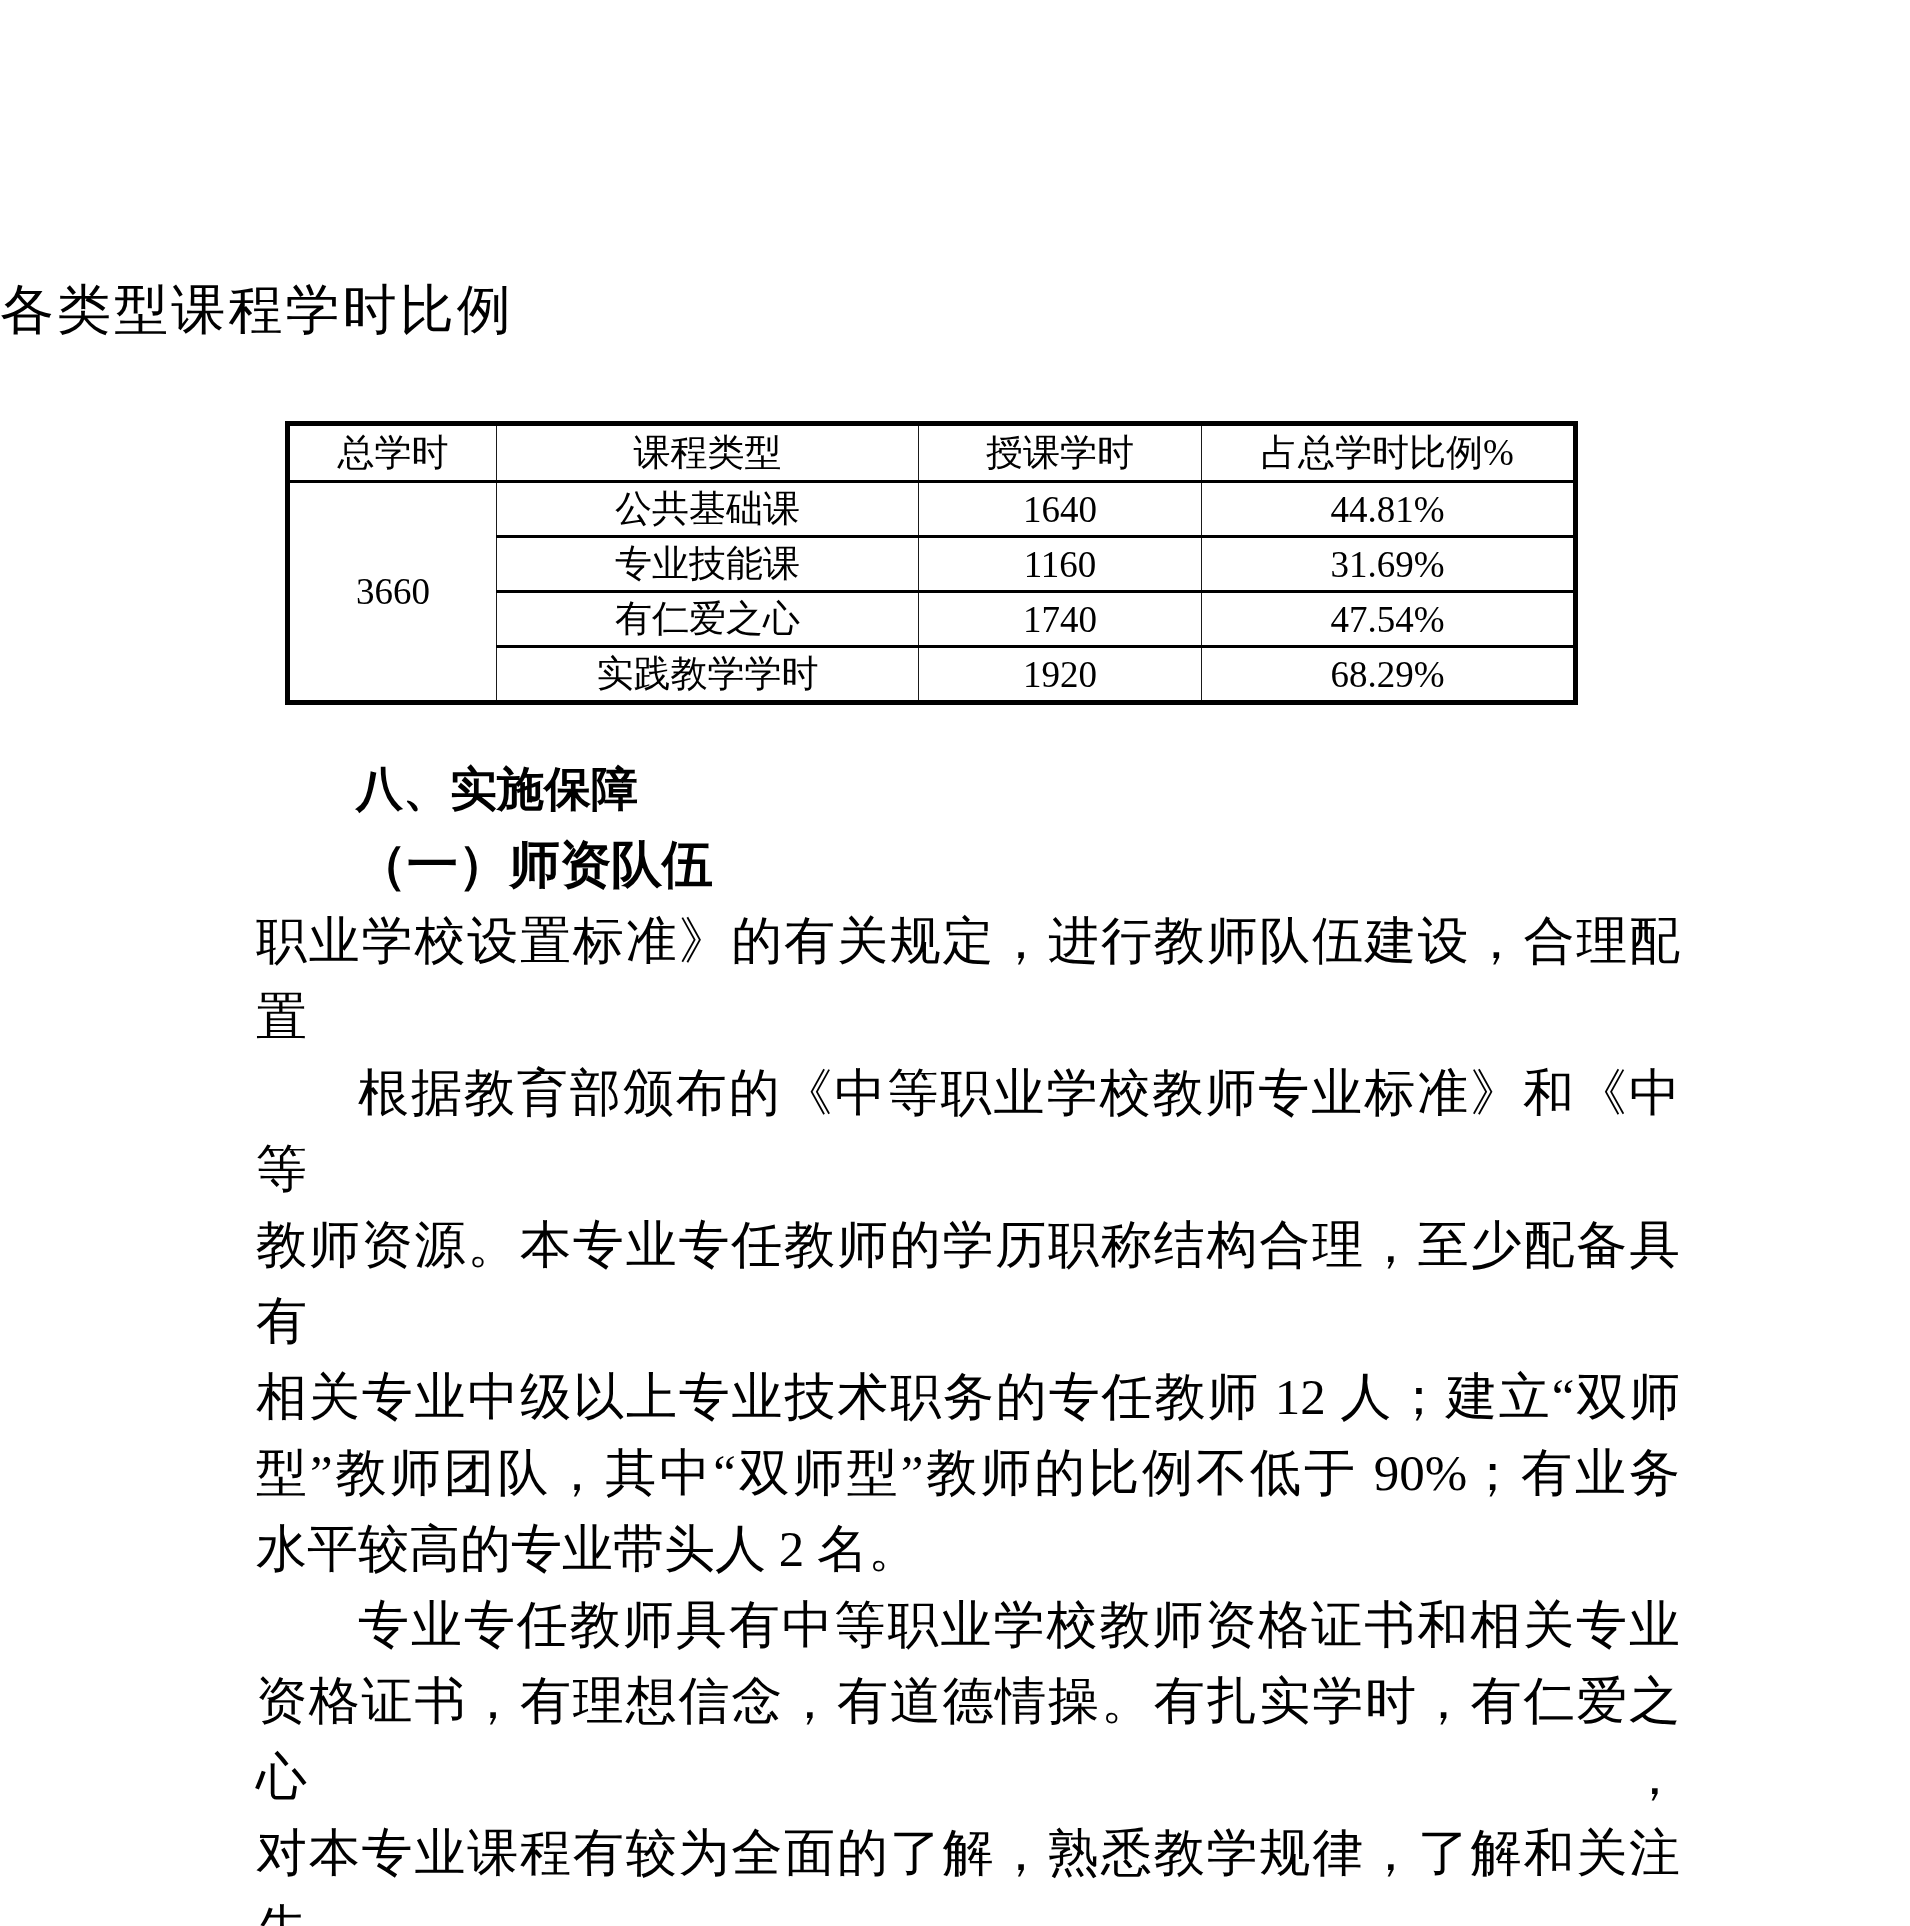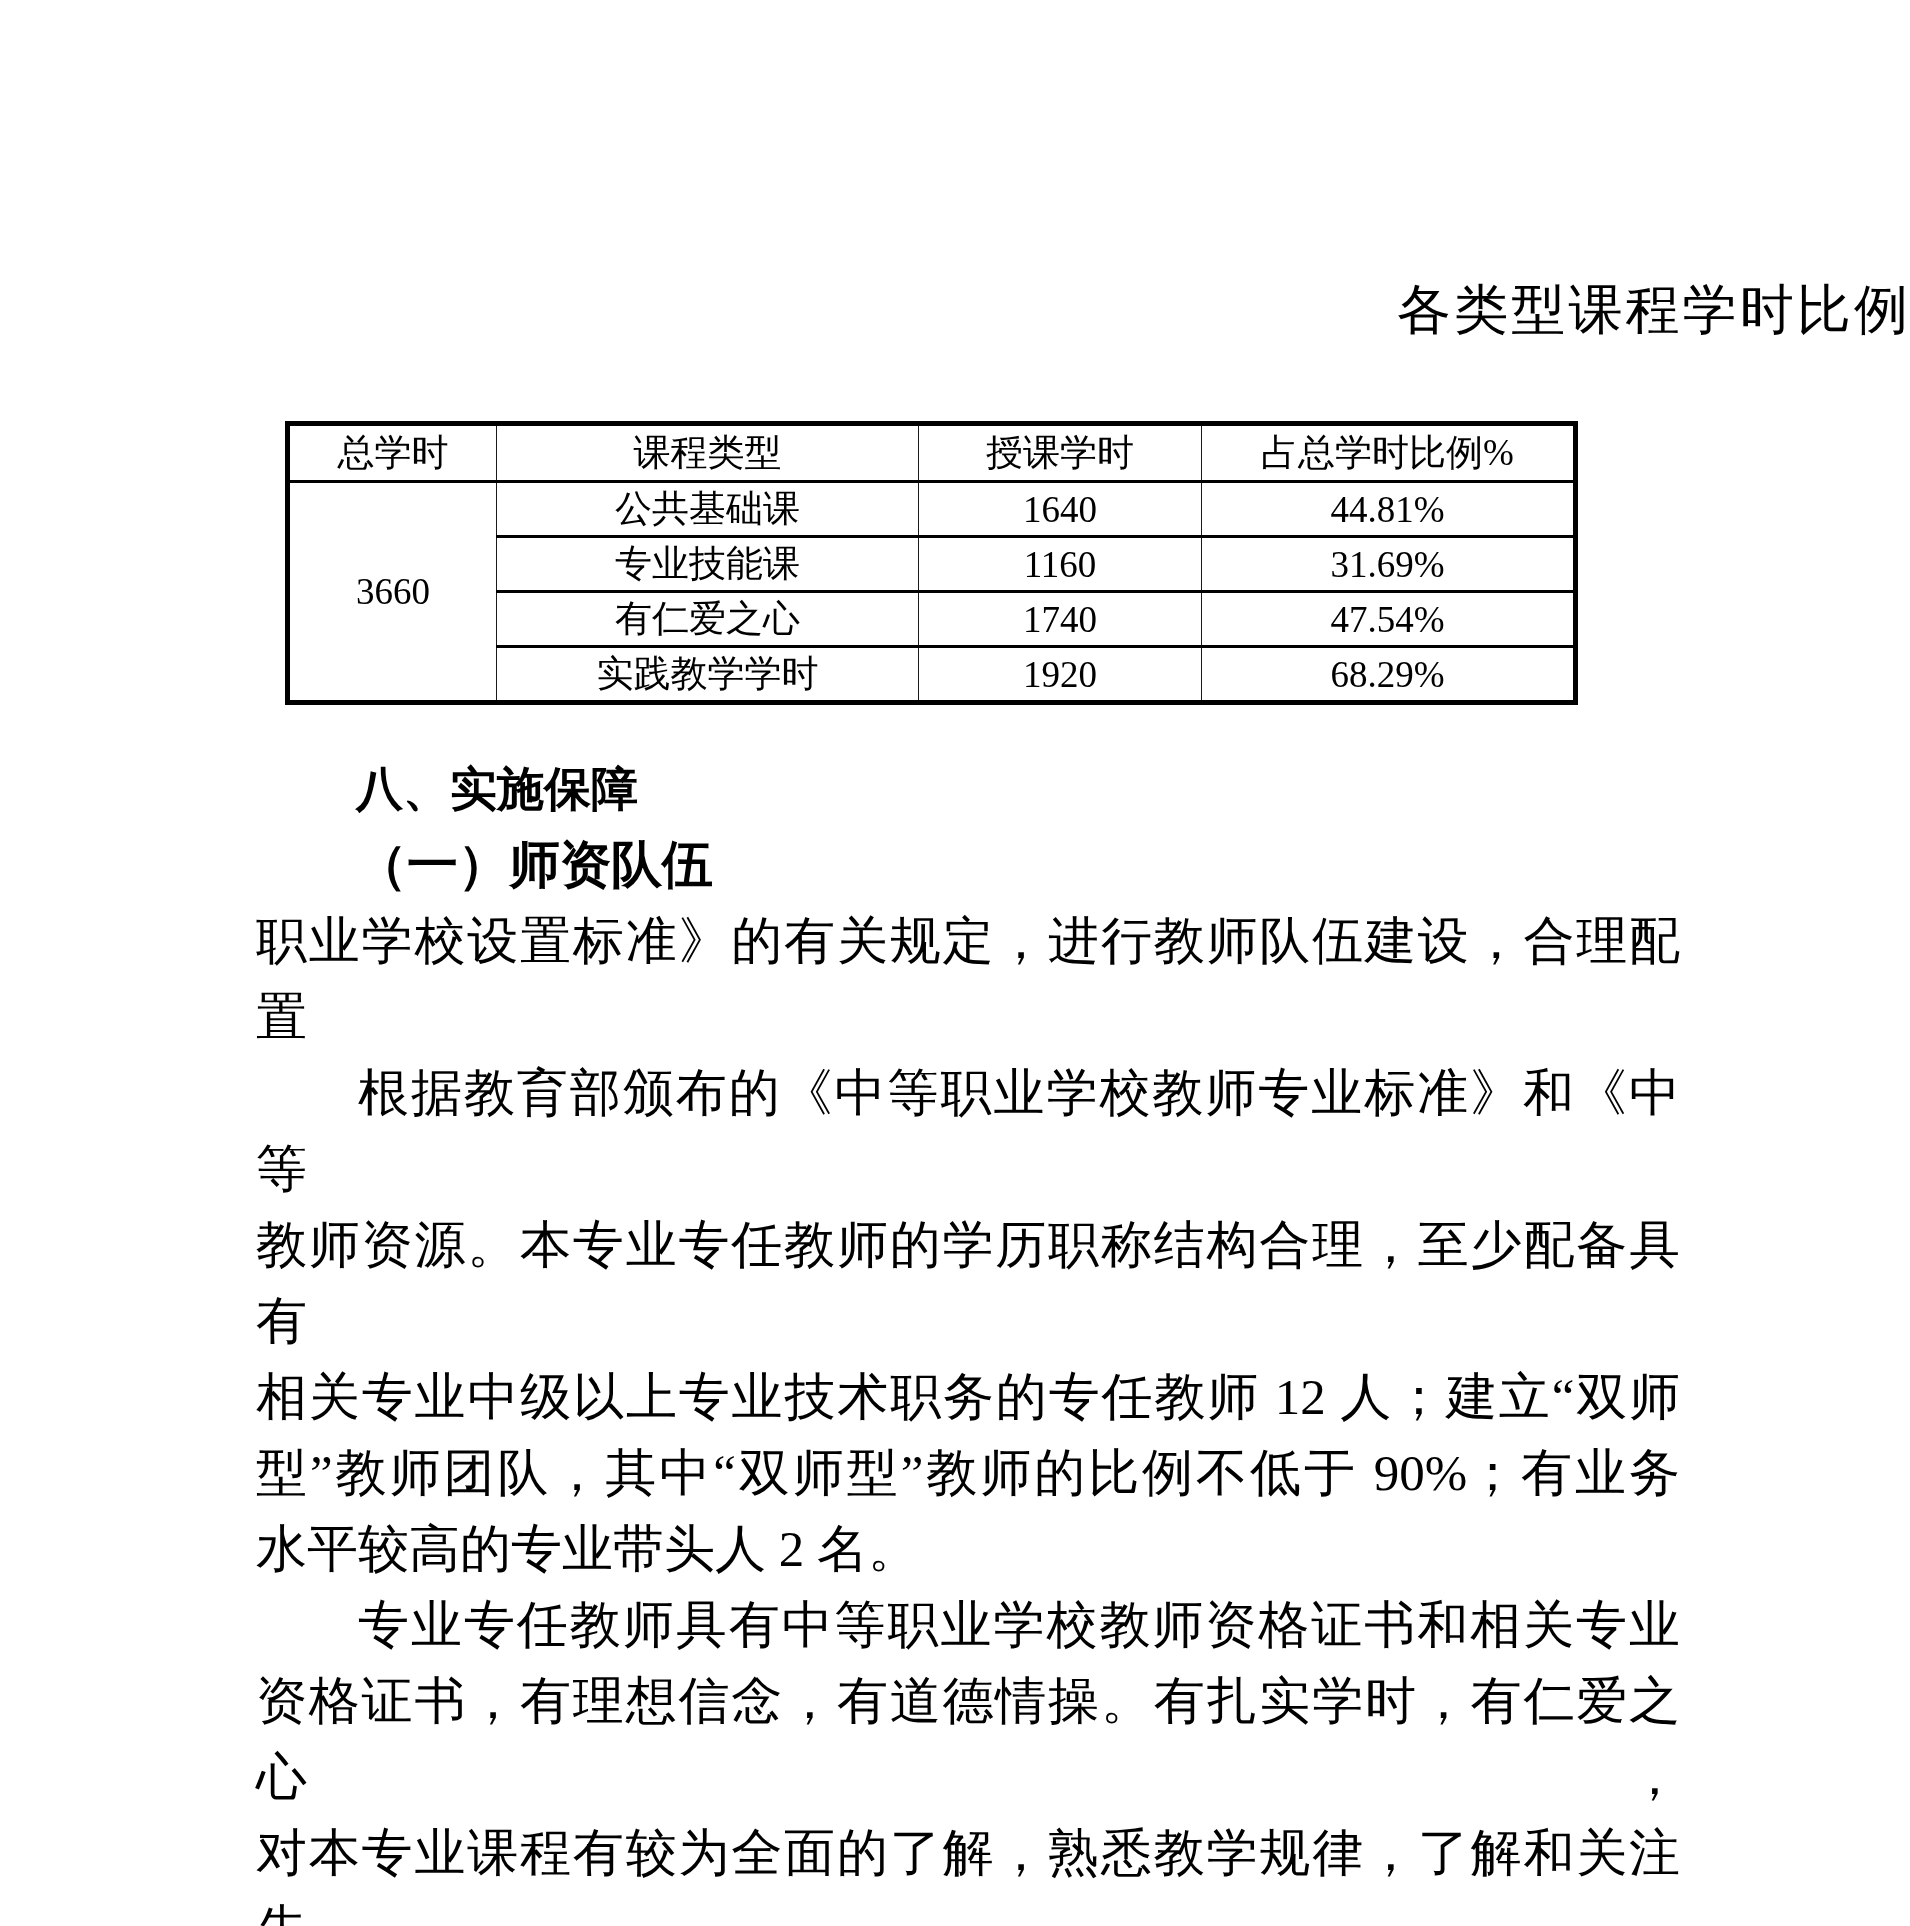--- a/index.html
+++ b/index.html
@@ -6,21 +6,21 @@
   .page{
     position:relative;
     width:1911px;height:2702px;
     background:#ffffff;
     color:#000;
     font-family:"Liberation Serif","DejaVu Serif",serif;
     overflow:hidden;
   }
   .doc-title{
     margin-top:281px;
-    text-align:right;
+    text-align:left;
     font-size:54px;
     line-height:58px;
     letter-spacing:3.1px;
     font-weight:400;
   }
   .doc-table{
     border-collapse:collapse;
     margin:82px 0 0 285px;
     width:1280px;
     border:5.4px solid #000;

